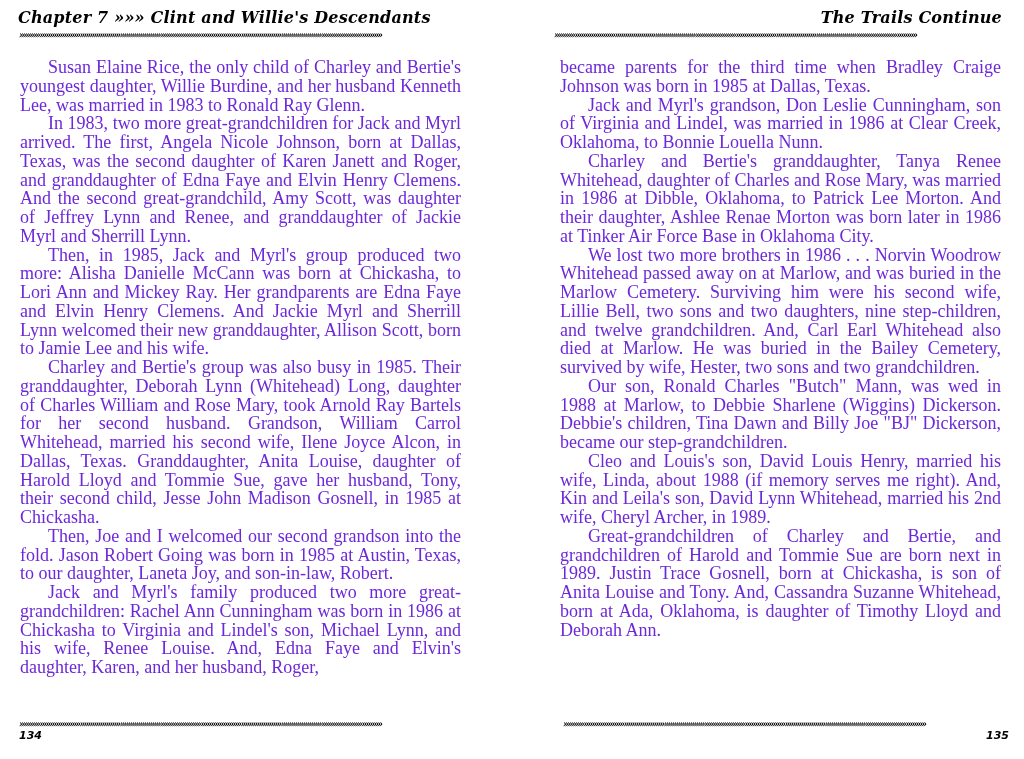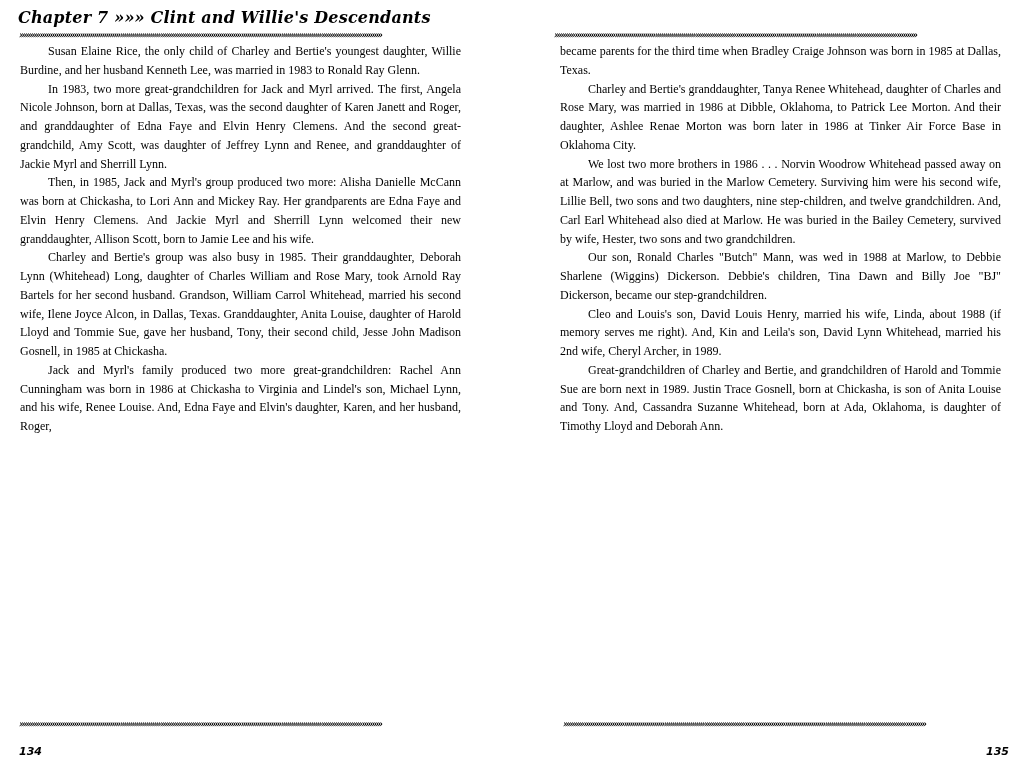--- a/index.html
+++ b/index.html
@@ -19,55 +19,58 @@
       font-family: "DejaVu Serif", serif; font-style: italic; font-weight: bold;
       font-size: 9px; line-height: 8px; color: #000; letter-spacing: -1.6px;
     }
     .left .chevrons.top { left: 19px; width: 440px; top: 31px; }
     .right .chevrons.top { left: 42px; width: 440px; top: 31px; }
     .left .chevrons.bottom { left: 19px; width: 436px; top: 720px; }
     .right .chevrons.bottom { left: 51px; width: 436px; top: 720px; }
     .page-number {
       position: absolute; top: 729px;
       font-family: "DejaVu Sans", sans-serif; font-style: italic; font-weight: bold;
-      font-size: 11px; color: #000; margin-top: 16px;
+      font-size: 11px; color: #000;
     }
     .left .page-number { left: 19px; }
     .right .page-number { right: 15px; }
     .body-text {
-      position: absolute; top: 42px;
-      font-family: "Liberation Serif", serif; font-size: 12px; line-height: 18.75px;
-      color: #000000; text-align: justify;
+      position: absolute; top: 58px;
+      font-family: "Liberation Serif", serif; font-size: 18px; line-height: 18.75px;
+      color: #6d28d9; text-align: justify;
     }
     .left .body-text { left: 20px; width: 441px; }
     .right .body-text { left: 48px; width: 441px; }
     .body-text p { margin: 0; text-indent: 28px; }
     .body-text p.cont { text-indent: 0; }
   </style>
 </head>
 <body>
 
 <div class="page left">
   <div class="header-title">Chapter 7 »»» Clint and Willie's Descendants</div>
   <div class="chevrons top">»»»»»»»»»»»»»»»»»»»»»»»»»»»»»»»»»»»»»»»»»»»»»»»»»»»»»»»»»»»»»»»»»»»»»»»»»»»»»»»»»»»»»»»»»»</div>
   <div class="body-text">
     <p>Susan Elaine Rice, the only child of Charley and Bertie's youngest daughter, Willie Burdine, and her husband Kenneth Lee, was married in 1983 to Ronald Ray Glenn.</p>
     <p>In 1983, two more great-grandchildren for Jack and Myrl arrived. The first, Angela Nicole Johnson, born at Dallas, Texas, was the second daughter of Karen Janett and Roger, and granddaughter of Edna Faye and Elvin Henry Clemens.  And the second great-grandchild, Amy Scott, was daughter of Jeffrey Lynn and Renee, and granddaughter of Jackie Myrl and Sherrill Lynn.</p>
     <p>Then, in 1985, Jack and Myrl's group produced two more:  Alisha Danielle McCann was born at Chickasha, to Lori Ann and Mickey Ray. Her grandparents are Edna Faye and Elvin Henry Clemens.  And Jackie Myrl and Sherrill Lynn welcomed their new granddaughter, Allison Scott, born to Jamie Lee and his wife.</p>
     <p>Charley and Bertie's group was also busy in 1985.  Their granddaughter, Deborah Lynn (Whitehead) Long, daughter of Charles William and Rose Mary, took Arnold Ray Bartels for her second husband.  Grandson, William Carrol Whitehead, married his second wife, Ilene Joyce Alcon, in Dallas, Texas.  Granddaughter, Anita Louise, daughter of Harold Lloyd and Tommie Sue, gave her husband, Tony, their second child, Jesse John Madison Gosnell, in 1985 at Chickasha.</p>
+    <p>Then, Joe and I welcomed our second grandson into the fold. Jason Robert Going was born in 1985 at Austin, Texas, to our daughter, Laneta Joy, and son-in-law, Robert.</p>
     <p>Jack and Myrl's family produced two more great-grandchildren: Rachel Ann Cunningham was born in 1986 at Chickasha to Virginia and Lindel's son, Michael Lynn, and his wife, Renee Louise.  And, Edna Faye and Elvin's daughter, Karen, and her husband, Roger,</p>
   </div>
   <div class="chevrons bottom">»»»»»»»»»»»»»»»»»»»»»»»»»»»»»»»»»»»»»»»»»»»»»»»»»»»»»»»»»»»»»»»»»»»»»»»»»»»»»»»»»»»»»»»»»»</div>
   <div class="page-number">134</div>
 </div>
 
 <div class="page right">
+  <div class="header-title">The Trails Continue</div>
   <div class="chevrons top">»»»»»»»»»»»»»»»»»»»»»»»»»»»»»»»»»»»»»»»»»»»»»»»»»»»»»»»»»»»»»»»»»»»»»»»»»»»»»»»»»»»»»»»»»»</div>
   <div class="body-text">
     <p class="cont">became parents for the third time when Bradley Craige Johnson was born in 1985 at Dallas, Texas.</p>
+    <p>Jack and Myrl's grandson,  Don Leslie Cunningham,  son of Virginia and Lindel, was married in 1986 at Clear Creek, Oklahoma, to Bonnie Louella Nunn.</p>
     <p>Charley and Bertie's granddaughter,  Tanya Renee Whitehead, daughter of Charles and Rose Mary, was married in 1986 at Dibble, Oklahoma, to Patrick Lee Morton.  And their daughter,  Ashlee Renae Morton was born later in 1986 at Tinker Air Force Base in Oklahoma City.</p>
     <p>We lost two more brothers in 1986 . . .   Norvin Woodrow Whitehead passed away on at Marlow, and was buried in the Marlow Cemetery.  Surviving him were his second wife, Lillie Bell, two sons and two daughters, nine step-children, and twelve grandchildren.  And, Carl Earl Whitehead also died at Marlow.  He was buried in the Bailey Cemetery, survived by wife, Hester, two sons and two grandchildren.</p>
     <p>Our son,  Ronald Charles "Butch" Mann,  was wed in 1988 at Marlow, to Debbie Sharlene (Wiggins) Dickerson.  Debbie's children, Tina Dawn  and Billy Joe "BJ" Dickerson,  became our step-grandchildren.</p>
     <p>Cleo and Louis's son, David Louis Henry, married his wife, Linda, about 1988 (if memory serves me right).  And, Kin and Leila's son, David Lynn Whitehead, married his 2nd wife, Cheryl Archer, in 1989.</p>
     <p>Great-grandchildren of Charley and Bertie, and grandchildren of Harold and Tommie Sue are born next in 1989.  Justin Trace Gosnell, born at Chickasha, is son of Anita Louise and Tony.  And, Cassandra Suzanne Whitehead, born at Ada, Oklahoma, is daughter of Timothy Lloyd and Deborah Ann.</p>
   </div>
   <div class="chevrons bottom">»»»»»»»»»»»»»»»»»»»»»»»»»»»»»»»»»»»»»»»»»»»»»»»»»»»»»»»»»»»»»»»»»»»»»»»»»»»»»»»»»»»»»»»»»»</div>
   <div class="page-number">135</div>
 </div>
 

